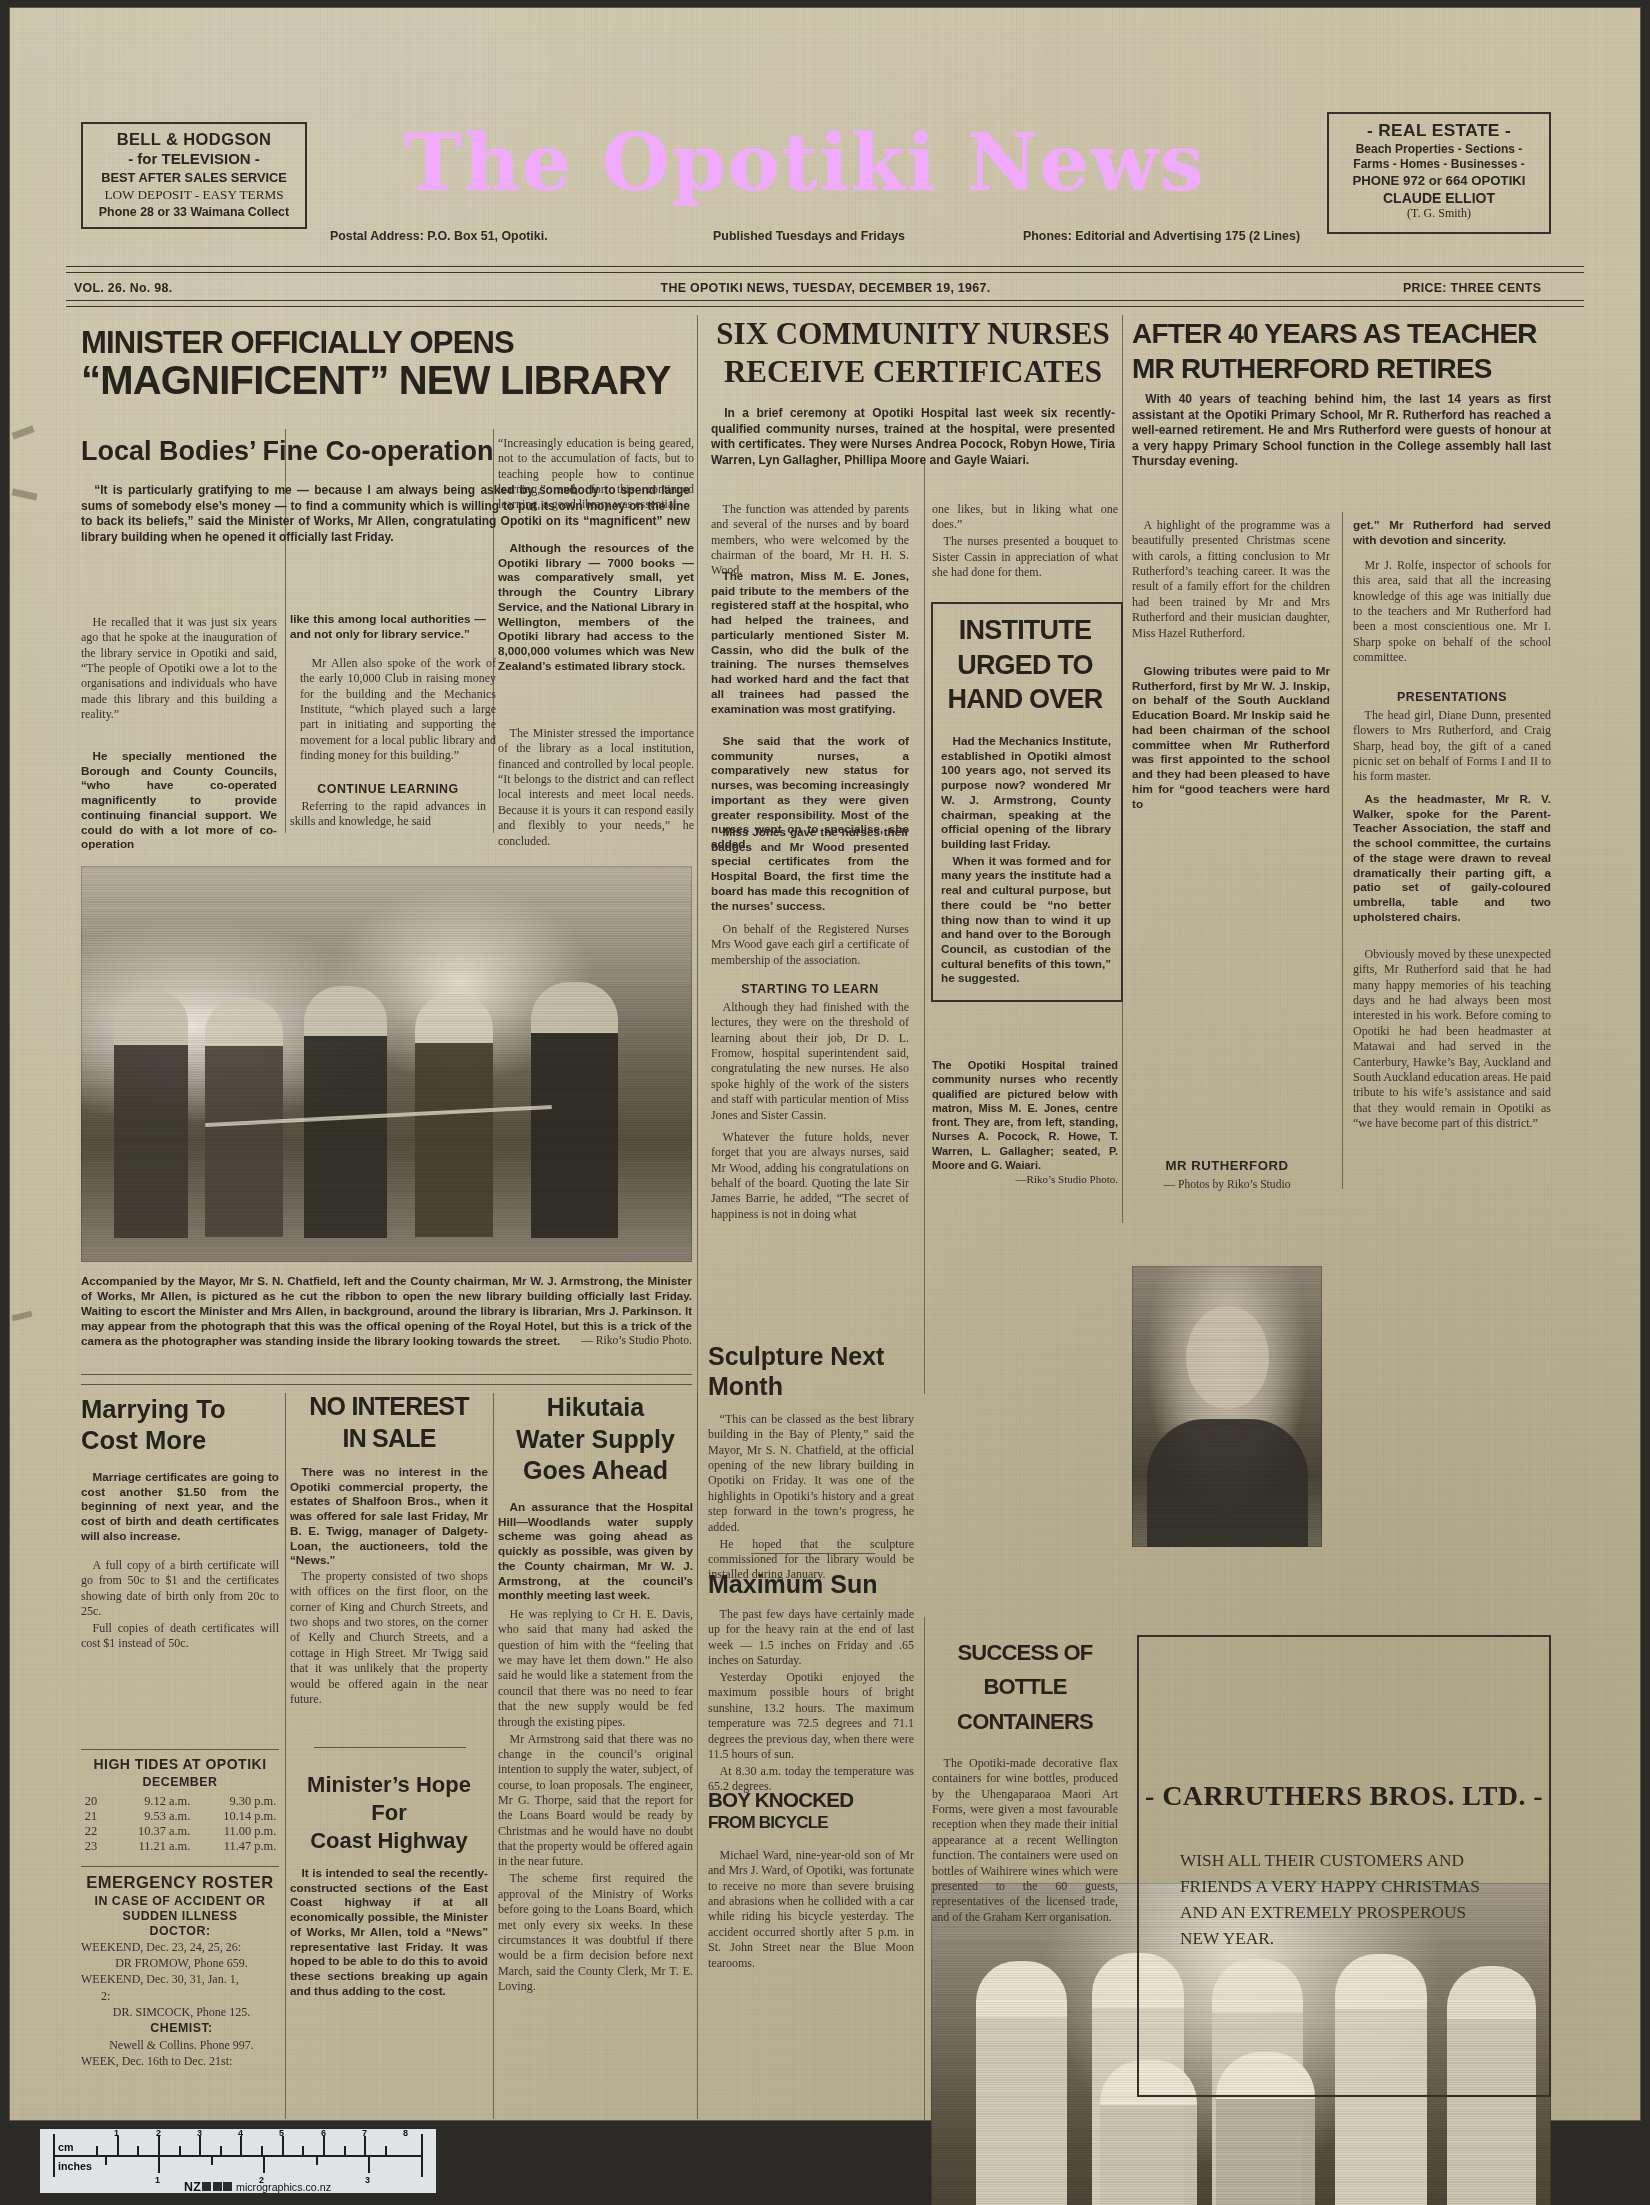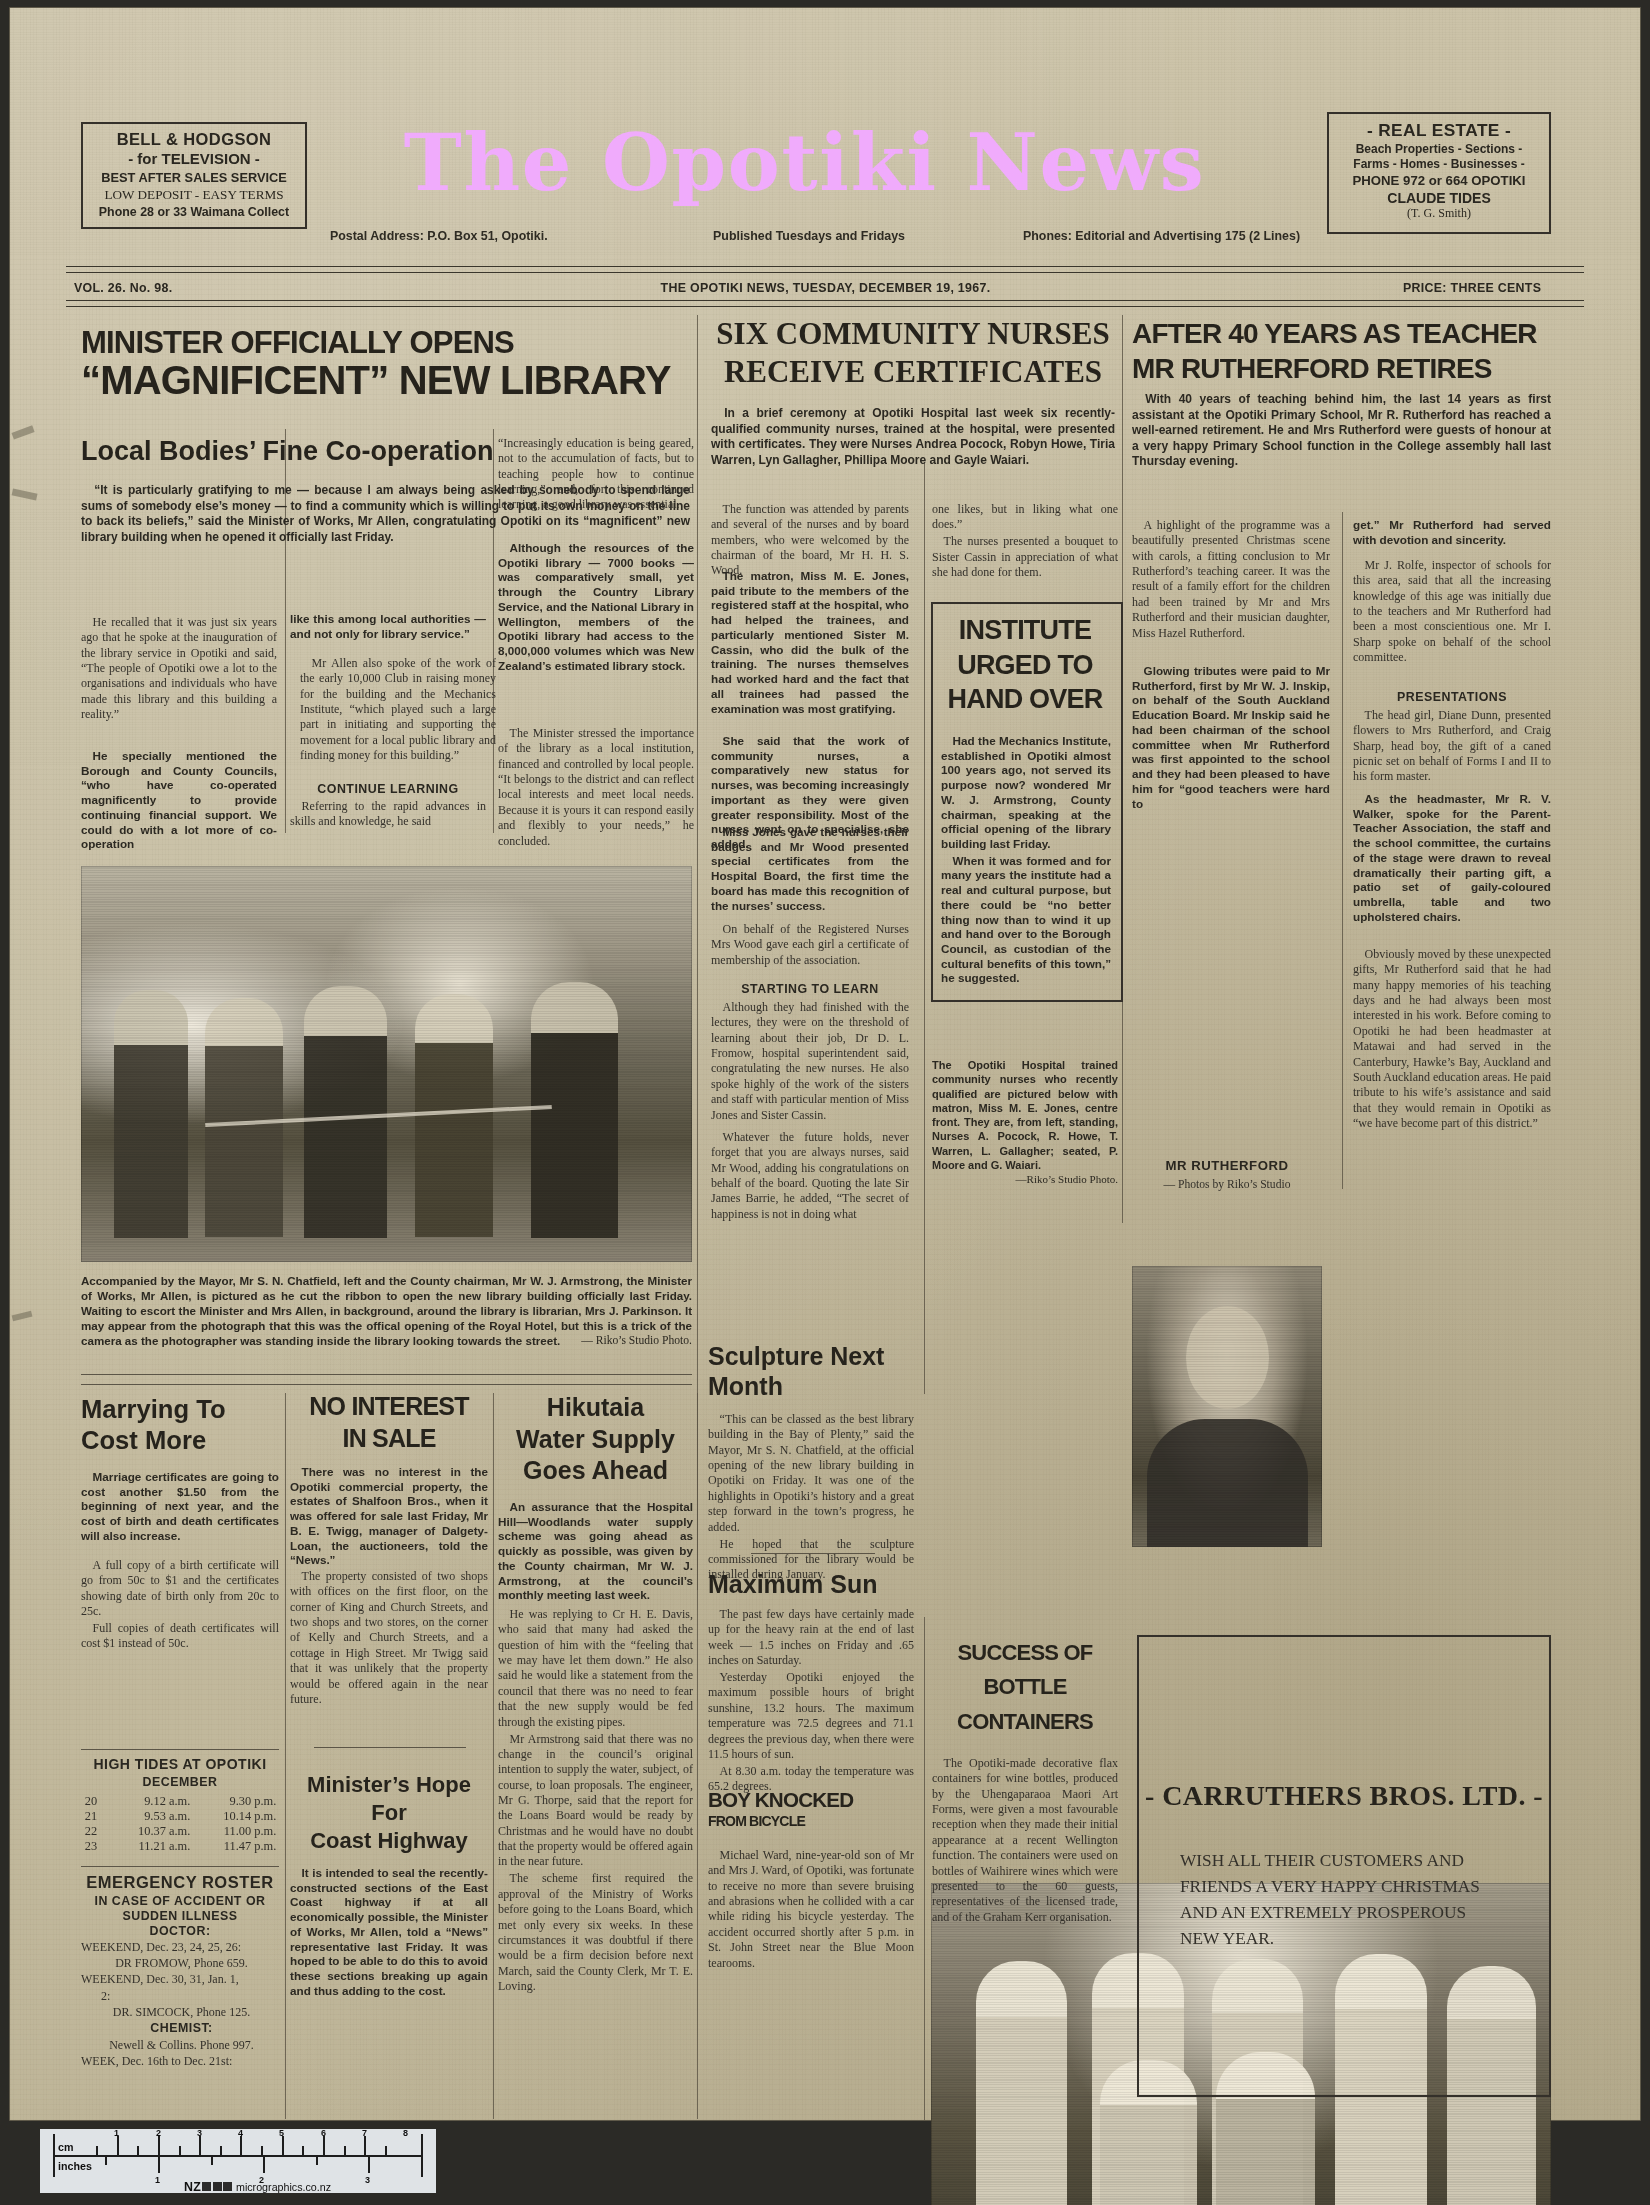--- a/index.html
+++ b/index.html
@@ -99,21 +99,21 @@
   <div class="abs mast-title" style="left:326px;top:124px;width:957px;font-size:78px;">The Opotiki News</div>
   <div class="abs mast-sub" style="left:330px;top:229px;">Postal Address: P.O. Box 51, Opotiki.</div>
   <div class="abs mast-sub ctr" style="left:644px;top:229px;width:330px;">Published Tuesdays and Fridays</div>
   <div class="abs mast-sub" style="left:1023px;top:229px;">Phones: Editorial and Advertising 175 (2 Lines)</div>
 
   <div class="abs adbox" style="left:1327px;top:112px;width:224px;height:122px;">
     <div class="ctr l1" style="font-size:17.3px;letter-spacing:0.4px;margin-top:1.7px;">- REAL ESTATE -</div>
     <div class="ctr l1" style="font-size:12px;margin-top:1.7px;">Beach Properties - Sections -</div>
     <div class="ctr l1" style="font-size:12px;margin-top:0.8px;">Farms - Homes - Businesses -</div>
     <div class="ctr l1" style="font-size:13.2px;margin-top:1.7px;">PHONE 972 or 664 OPOTIKI</div>
-    <div class="ctr l1" style="font-size:14px;margin-top:1.7px;">CLAUDE TIDES</div>
+    <div class="ctr l1" style="font-size:14px;margin-top:1.7px;">CLAUDE ELLIOT</div>
     <div class="ctr" style="font-family:'Liberation Serif',serif;font-size:12px;margin-top:0.8px;">(T. G. Smith)</div>
   </div>
 
   <div class="abs dblline" style="left:66px;top:266px;width:1518px;"></div>
   <div class="abs dateline" style="left:74px;top:281px;">VOL. 26.  No. 98.</div>
   <div class="abs dateline ctr" style="left:578px;top:281px;width:495px;">THE OPOTIKI NEWS, TUESDAY, DECEMBER 19, 1967.</div>
   <div class="abs dateline" style="left:1403px;top:281px;">PRICE: THREE CENTS</div>
   <div class="abs dblline" style="left:66px;top:300px;width:1518px;"></div>
 
   <div class="vrule" style="left:697px;top:315px;height:1275px;"></div>
@@ -383,21 +383,21 @@
   <div class="abs thinline" style="left:751px;top:1553px;width:124px;"></div>
 
   <div class="abs hl-mid" style="left:708px;top:1571px;width:206px;font-size:25px;">Maximum Sun</div>
   <div class="abs body" style="left:708px;top:1607px;width:206px;">
     <p>The past few days have certainly made up for the heavy rain at the end of last week — 1.5 inches on Friday and .65 inches on Saturday.</p>
     <p>Yesterday Opotiki enjoyed the maximum possible hours of bright sunshine, 13.2 hours. The maximum temperature was 72.5 degrees and 71.1 degrees the previous day, when there were 11.5 hours of sun.</p>
     <p>At 8.30 a.m. today the temperature was 65.2 degrees.</p>
   </div>
 
   <div class="abs hl-huge" style="left:708px;top:1790px;width:206px;font-size:20.6px;">BOY KNOCKED</div>
-  <div class="abs hl-huge" style="left:708px;top:1815px;width:206px;font-size:14px;">FROM BICYCLE</div>
+  <div class="abs hl-huge" style="left:708px;top:1815px;width:206px;font-size:17px;">FROM BICYCLE</div>
   <div class="abs body" style="left:708px;top:1848px;width:206px;">
     <p>Michael Ward, nine-year-old son of Mr and Mrs J. Ward, of Opotiki, was fortunate to receive no more than severe bruising and abrasions when he collided with a car while riding his bicycle yesterday. The accident occurred shortly after 5 p.m. in St. John Street near the Blue Moon tearooms.</p>
   </div>
 
   <div class="abs hl-huge ctr" style="left:932px;top:1642px;width:186px;font-size:22px;">SUCCESS OF</div>
   <div class="abs hl-huge ctr" style="left:932px;top:1676px;width:186px;font-size:22px;">BOTTLE</div>
   <div class="abs hl-huge ctr" style="left:932px;top:1711px;width:186px;font-size:22px;">CONTAINERS</div>
   <div class="abs body" style="left:932px;top:1756px;width:186px;">
     <p>The Opotiki-made decorative flax containers for wine bottles, produced by the Uhengaparaoa Maori Art Forms, were given a most favourable reception when they made their initial appearance at a recent Wellington function. The containers were used on bottles of Waihirere wines which were presented to the 60 guests, representatives of the licensed trade, and of the Graham Kerr organisation.</p>
   </div>

